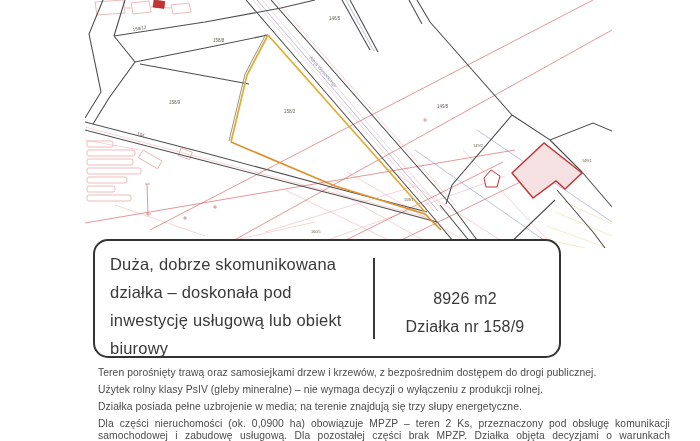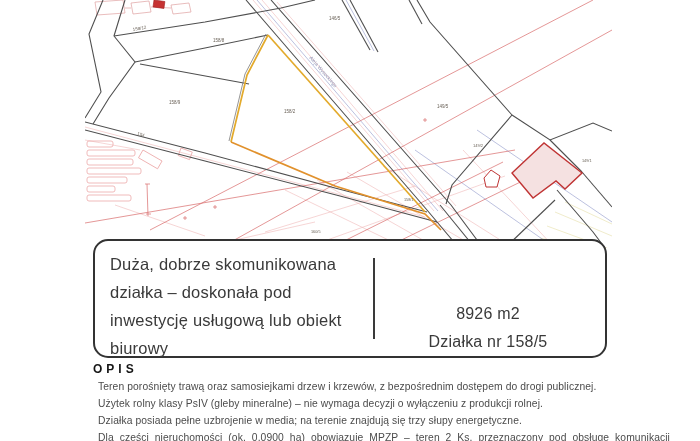--- a/index.html
+++ b/index.html
@@ -3,31 +3,31 @@
 <meta charset="utf-8">
 <style>
   html,body{margin:0;padding:0;background:#fff;}
   .canvas{
     position:relative;width:700px;height:441px;overflow:hidden;background:#fff;
     font-family:"Liberation Sans",sans-serif;
   }
   .map{position:absolute;left:85px;top:0;width:527px;height:248px;}
   .map svg{display:block;width:527px;height:248px;}
   .info-box{
-    position:absolute;left:93px;top:239px;width:514px;height:119px;
+    position:absolute;left:93px;top:239px;width:468px;height:119px;
     background:#fff;border:2px solid #333;border-radius:15px;
     box-sizing:border-box;display:flex;z-index:2;color:#3a3a3a;
   }
   .info-left{
     width:278px;box-sizing:border-box;padding:9px 2px 6px 15px;
     font-size:16.5px;line-height:28px;letter-spacing:.2px;
   }
   .info-divider{width:2px;background:#3a3a3a;margin:17px 0;}
   .info-right{
-    flex:1;display:flex;flex-direction:column;justify-content:flex-end;
+    flex:1;display:flex;flex-direction:column;justify-content:center;
     align-items:center;text-align:center;font-size:16px;line-height:28px;
     letter-spacing:.2px;padding-right:4px;margin-top:28px;
   }
   .opis{position:absolute;left:93px;top:362px;width:582px;z-index:2;}
   .opis-title{
     font-size:12px;font-weight:bold;letter-spacing:4px;color:#151515;
     margin:0 0 5px 0;
   }
   .opis p{
     margin:5px;font-size:10.3px;line-height:12px;color:#4b4b4b;
@@ -155,25 +155,24 @@
           <text transform="translate(224,58) rotate(49)" font-size="5" fill="#8d93b5">Aleja Wysockiego</text>
         </g>
     </svg>
   </div>
 
   <div class="info-box">
     <div class="info-left">Duża, dobrze skomunikowana działka – doskonała pod inwestycję usługową lub obiekt biurowy</div>
     <div class="info-divider"></div>
     <div class="info-right">
       <div>8926 m2</div>
-      <div>Działka nr 158/5</div>
+      <div>Działka nr 158/9</div>
     </div>
   </div>
 
   <div class="opis">
-    <div class="opis-title">OPIS</div>
     <p>Teren porośnięty trawą oraz samosiejkami drzew i krzewów, z bezpośrednim dostępem do drogi publicznej.</p>
     <p>Użytek rolny klasy PsIV (gleby mineralne) – nie wymaga decyzji o wyłączeniu z produkcji rolnej.</p>
     <p>Działka posiada pełne uzbrojenie w media; na terenie znajdują się trzy słupy energetyczne.</p>
     <p class="justified">Dla części nieruchomości (ok. 0,0900 ha) obowiązuje MPZP – teren 2 Ks, przeznaczony pod obsługę komunikacji samochodowej i zabudowę usługową. Dla pozostałej części brak MPZP. Działka objęta decyzjami o warunkach</p>
   </div>
 
 </div>
 
 </body></html>

